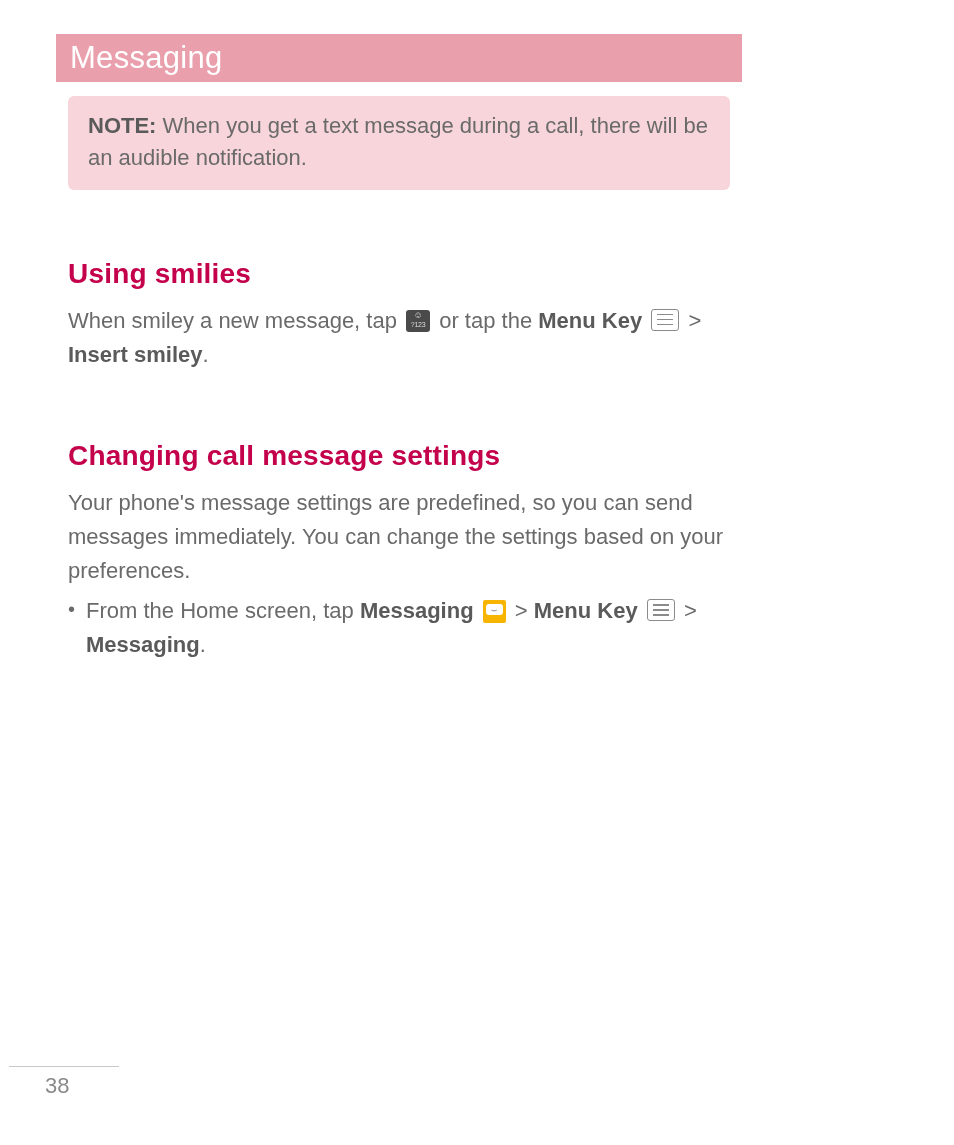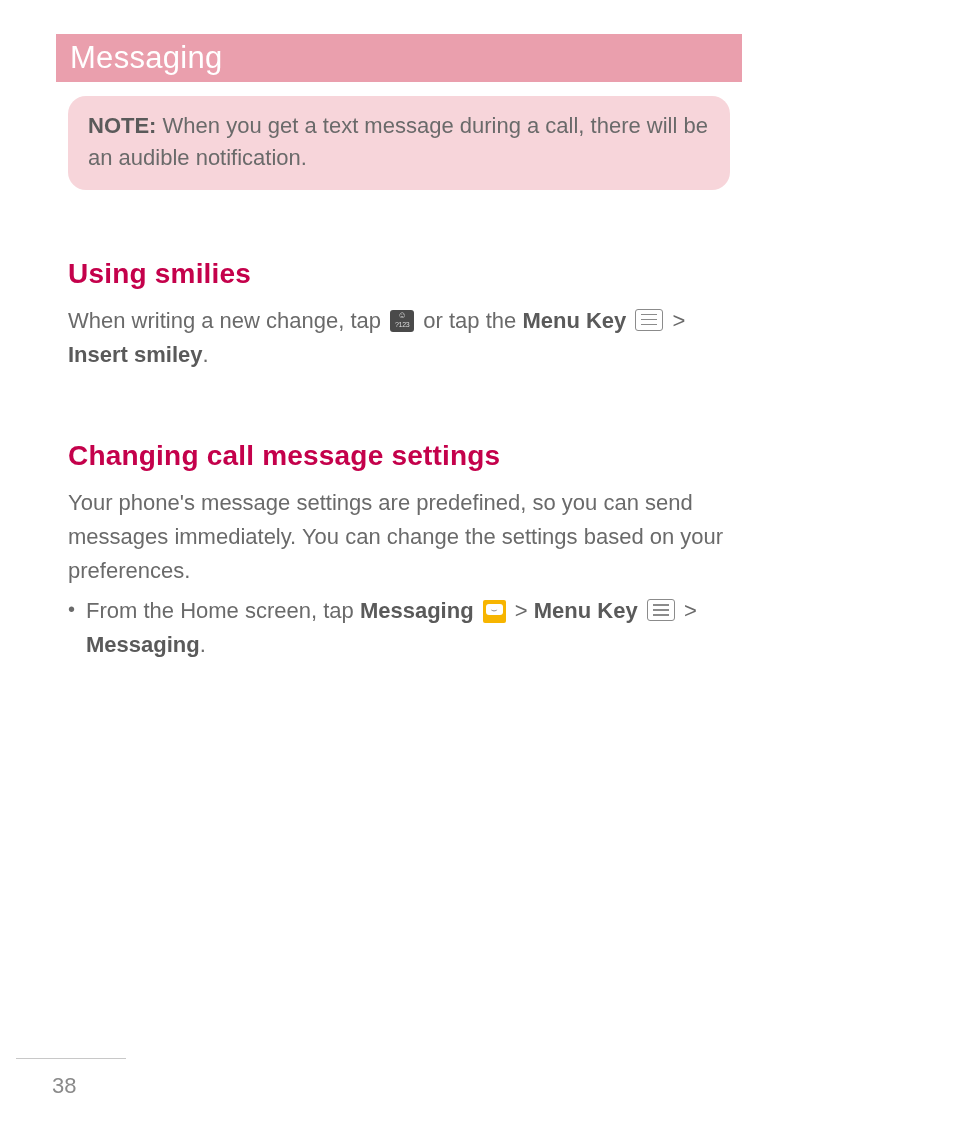--- a/index.html
+++ b/index.html
@@ -27,21 +27,21 @@
     margin-bottom: 14px;
   }
   .title-bar-text {
     color: #ffffff;
     font-size: 31px;
     font-weight: 400;
     letter-spacing: 0.3px;
   }
   .note-box {
     background: #f7d5da;
-    border-radius: 18px;
+    border-radius: 6px;
     padding: 14px 20px 16px 20px;
     margin: 0 12px 0 12px;
     color: #6a6a6a;
     font-size: 22px;
     line-height: 1.45;
   }
   .note-box .note-label {
     font-family: Arial, "Helvetica Neue", sans-serif;
     font-weight: 700;
     color: #5a5a5a;
@@ -166,25 +166,25 @@
     top: 1px;
     left: 0;
     right: 0;
     text-align: center;
     font-size: 11px;
     color: #777;
   }
 
   .page-footer {
     position: absolute;
-    left: 16px;
+    left: 9px;
     bottom: 46px;
     width: 110px;
     border-top: 1px solid #c8c8c8;
-    padding-top: 14px;
+    padding-top: 6px;
   }
   .page-number {
     color: #8a8a8a;
     font-size: 22px;
     padding-left: 36px;
   }
 </style>
 </head>
 <body>
 
@@ -196,21 +196,21 @@
 
   <div class="note-box">
     <span class="note-label">NOTE:</span>
     <span>When you get a text message during a call, there will be an audible notification.</span>
   </div>
 
   <h2 class="section-heading">Using smilies</h2>
 
 
   <p class="body-text">
-    <span>When writing a new change, tap </span><span class="icon emoji-key-icon"></span><span> or tap the </span><span class="bold">Menu Key</span>
+    <span>When smiley a new message, tap </span><span class="icon emoji-key-icon"></span><span> or tap the </span><span class="bold">Menu Key</span>
     <span class="icon menu-key-icon"></span><span> &gt; </span><span class="bold">Insert smiley</span><span>.</span>
   </p>
 
   <h2 class="section-heading">Changing call message settings</h2>
 
   <p class="body-text">Your phone's message settings are predefined, so you can send messages immediately. You can change the settings based on your preferences.</p>
 
   <div class="bullet-row">
     <span class="bullet">•</span>
     <span class="bullet-body">

